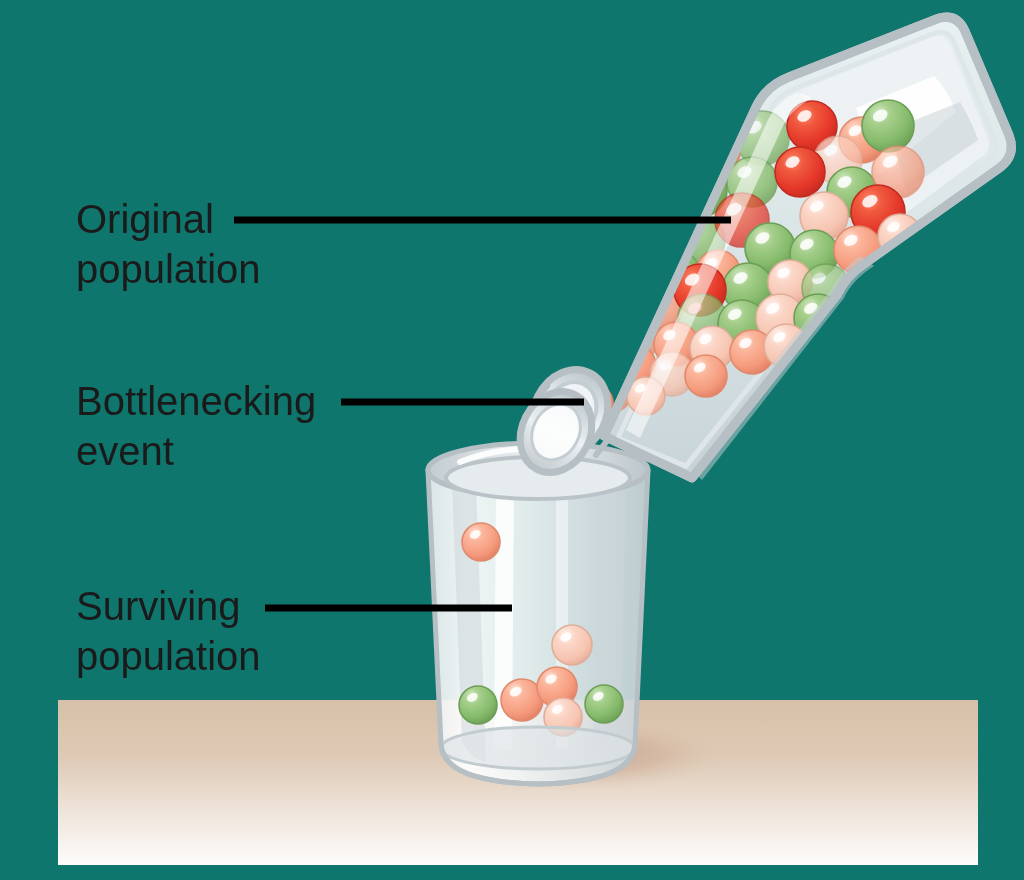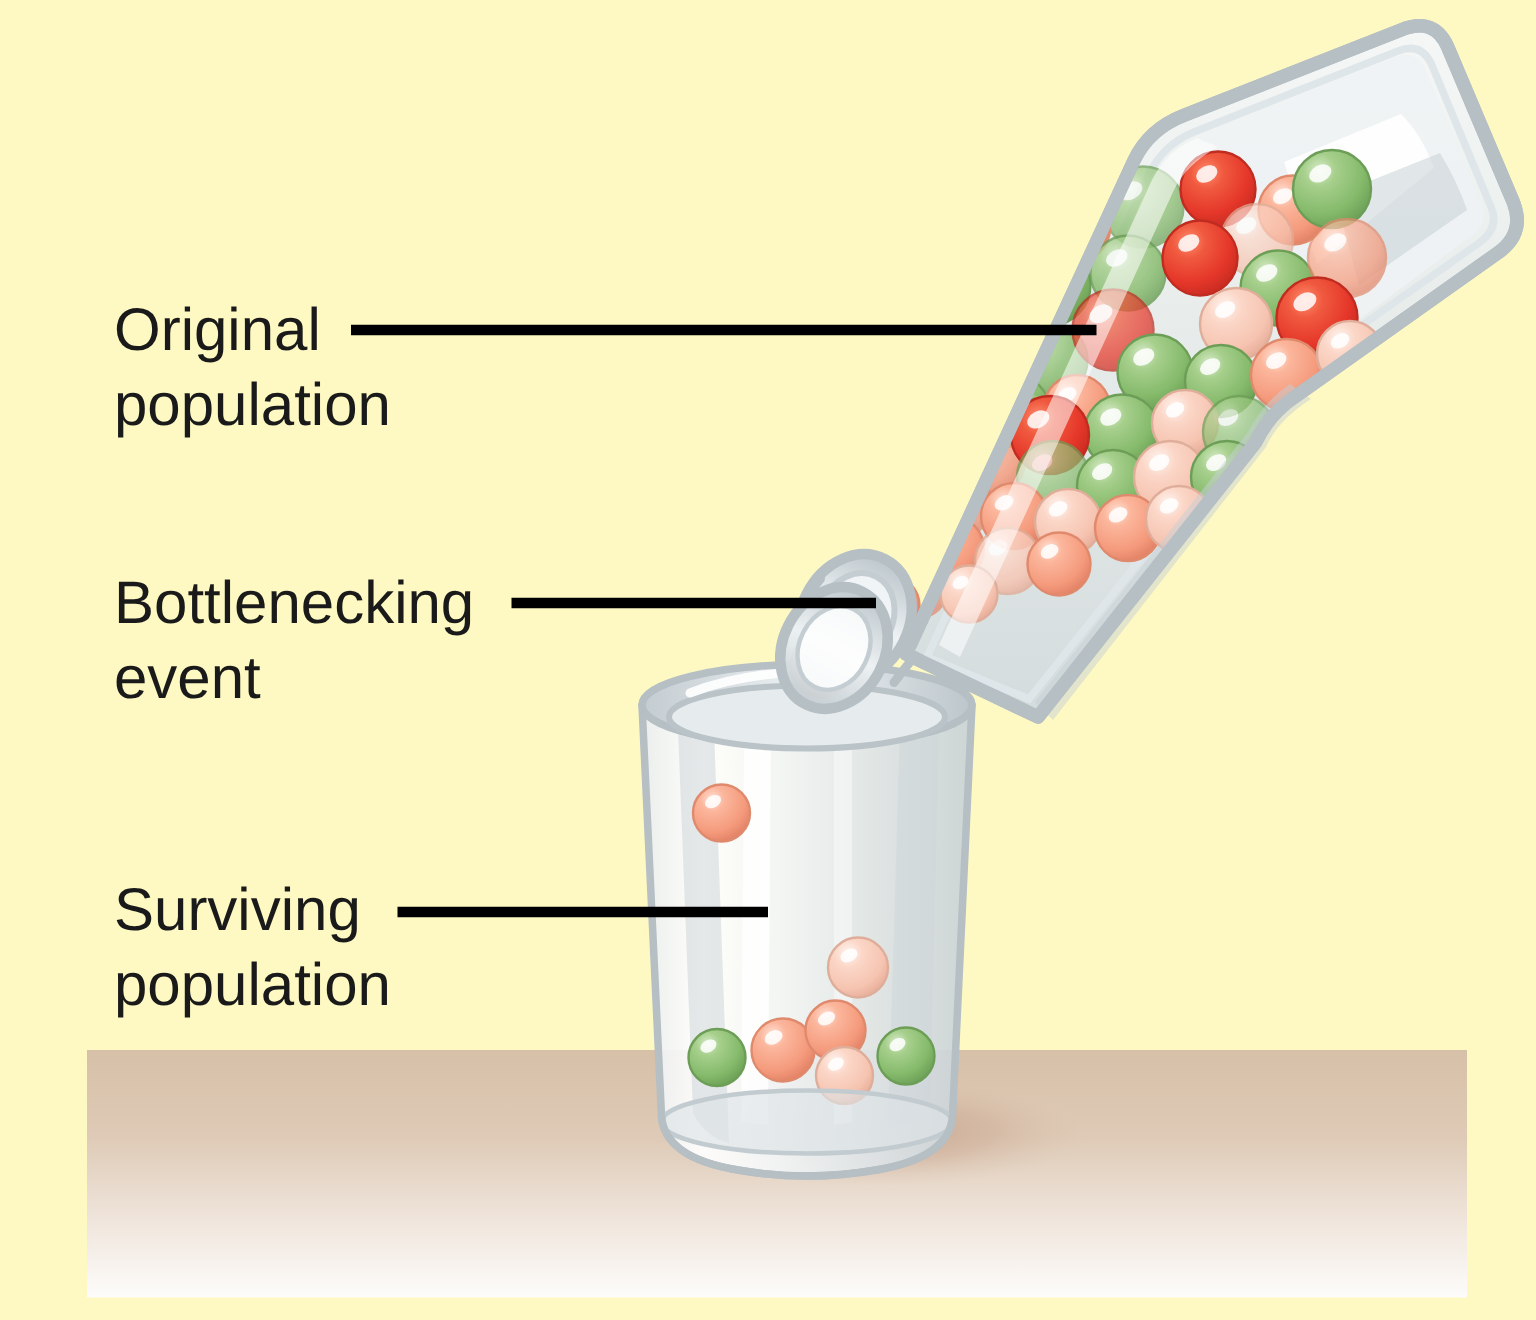--- a/index.html
+++ b/index.html
@@ -11,21 +11,21 @@
   body {
     width: 1024px;
     height: 880px;
     font-family: "Liberation Sans", sans-serif;
     overflow: hidden;
   }
   #stage {
     position: relative;
     width: 1024px;
     height: 880px;
-    background: #fef9c3;
+    background: #0f766e;
   }
   #diagram {
     position: absolute;
     left: 0;
     top: 0;
     width: 1024px;
     height: 880px;
     display: block;
   }
   .lbl {

